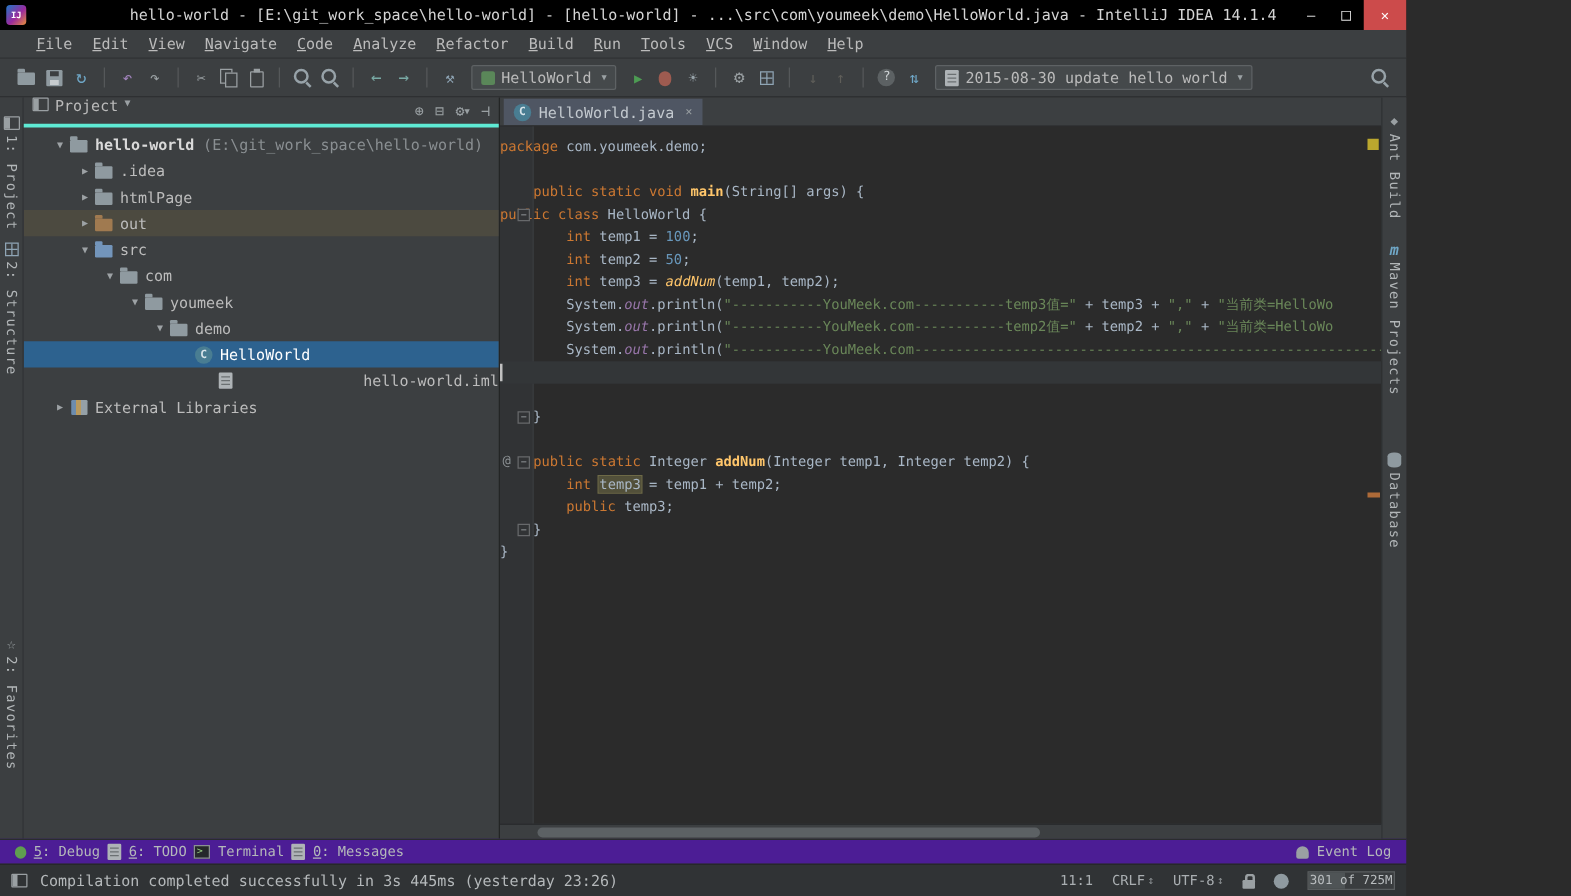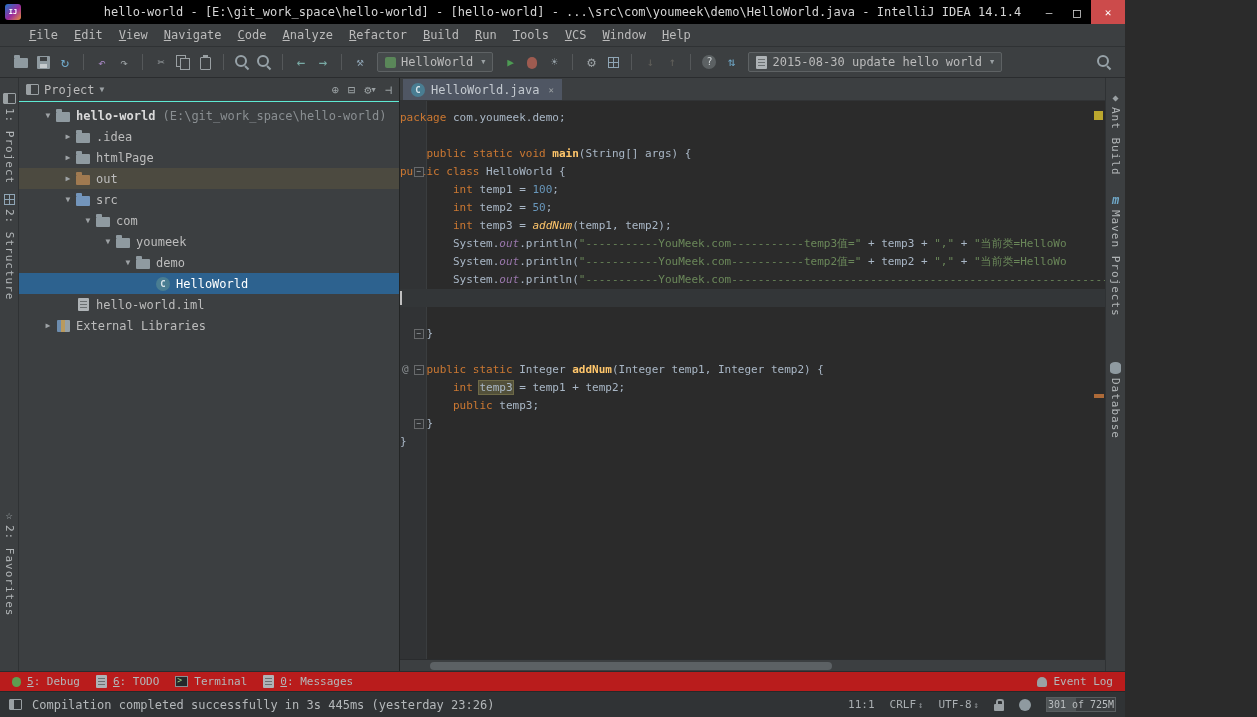--- a/index.html
+++ b/index.html
@@ -37,21 +37,21 @@
 .stripe.left{border-right:1px solid #2f3234}
 .stripe.right{flex:0 0 20px;border-left:1px solid #2f3234}
 .stripe-item{display:flex;flex-direction:column;align-items:center;gap:4px;margin-top:10px;cursor:default}
 .stripe.right .stripe-item:nth-child(2){margin-top:18px}
 .stripe.right .stripe-item:nth-child(3){margin-top:46px}
 .stripe.left .stripe-item:last-child{margin-top:auto;margin-bottom:55px}
 .vtext{writing-mode:vertical-rl;font-size:11px;color:#b2b6b8;letter-spacing:1px}
 
 
 .project-panel{flex:0 0 381px;background:#3c3f41;display:flex;flex-direction:column;border-right:1px solid #232525;min-width:0}
-.panel-header{flex:0 0 24px;display:flex;align-items:center;padding:0 7px;gap:5px;border-bottom:1px solid #5eead4}
+.panel-header{flex:0 0 24px;display:flex;padding:0 7px;gap:5px;border-bottom:3px solid #5eead4}
 .ph-title{color:#bbb;font-size:12px}
 .ph-caret{color:#9aa0a3;font-size:8px}
 .ph-icons{margin-left:auto;display:flex;gap:9px;color:#9aa0a3;font-size:12px;align-items:center}
 .phi{cursor:default;line-height:1}
 .mini-caret{font-size:7px;vertical-align:middle}
 .tree{flex:1;overflow:hidden;padding-top:3px}
 .tree-row{height:21px;display:flex;align-items:center;font-size:12px;color:#bcbcbc;white-space:nowrap;cursor:default}
 .tree-row .arrow{flex:0 0 14px;text-align:center;color:#9da2a5;font-size:8px}
 .ticon-wrap{display:flex;align-items:center;justify-content:center;width:16px;margin-right:5px;flex:0 0 16px}
 .tree-row.selected{background:#2d628f}
@@ -73,21 +73,21 @@
 .caret-bar{display:inline-block;width:2px;height:14px;background:#c0c0c0;vertical-align:middle}
 .gmark{position:absolute;left:14px;width:10px;height:10px;border:1px solid #67696b;background:#313335;color:#9da2a5;font-size:8px;line-height:8px;text-align:center;z-index:2;cursor:default}
 .gat{position:absolute;left:2px;color:#8a8f92;font-size:11px;z-index:2}
 .estripe{position:absolute;right:0;top:0;bottom:0;width:13px}
 .em-yellow{position:absolute;top:10px;right:2px;width:9px;height:9px;background:#bba72e}
 .em-orange{position:absolute;top:293px;right:1px;width:10px;height:4px;background:#ad6a38}
 .hscroll{flex:0 0 12px;background:#3c3f41;border-top:1px solid #2a2c2e;position:relative}
 .hthumb{position:absolute;left:30px;top:2px;height:8px;width:57%;background:#5c6164;border-radius:4px}
 
 
-.bottom-bar{flex:0 0 20px;background:#b91c1c;border-top:1px solid #2a2c2e;display:flex;align-items:center;padding:0 12px;gap:16px;font-size:11px;color:#b4b8ba}
+.bottom-bar{flex:0 0 20px;background:#4c1d95;border-top:1px solid #2a2c2e;display:flex;align-items:center;padding:0 12px;gap:6px;font-size:11px;color:#b4b8ba}
 .bb-item{display:flex;align-items:center;gap:6px;cursor:default}
 .bb-item .u{text-decoration:underline}
 .bb-right{margin-left:auto;display:flex;align-items:center;gap:6px}
 .status-bar{flex:0 0 26px;background:#303335;border-top:1px solid #262829;display:flex;align-items:center;padding:0 9px;gap:10px;font-size:12px;color:#b4b8ba}
 .sb-msg{font-size:12px}
 .sb-right{margin-left:auto;display:flex;align-items:center;gap:15px;font-size:11px;color:#a9aeb1}
 .sb-seg{display:flex;align-items:center;cursor:default}
 .updown{font-size:9px;margin-left:2px;color:#8a8f92}
 .mem{position:relative;width:70px;height:15px;border:1px solid #595d5f;background:#3a3d3f;display:flex;align-items:center;justify-content:center;cursor:default}
 .memfill{position:absolute;left:0;top:0;bottom:0;background:#4f5456}
@@ -351,21 +351,21 @@
             </span>
             <span class="label">demo</span>
           </div>
           <div class="tree-row selected" style="padding-left: 122px;">
             <span class="arrow"></span>
             <span class="ticon-wrap">
               <span class="csi i-class">C</span>
             </span>
             <span class="label">HelloWorld</span>
           </div>
-          <div class="tree-row" style="padding-left: 42px;">
+          <div class="tree-row" style="padding-left: 42px; justify-content: space-between;">
             <span class="arrow"></span>
             <span class="ticon-wrap">
               <span class="csi i-doc"></span>
             </span>
             <span class="label">hello-world.iml</span>
           </div>
           <div class="tree-row" style="padding-left: 22px;">
             <span class="arrow">▶</span>
             <span class="ticon-wrap">
               <span class="csi i-lib"></span>

